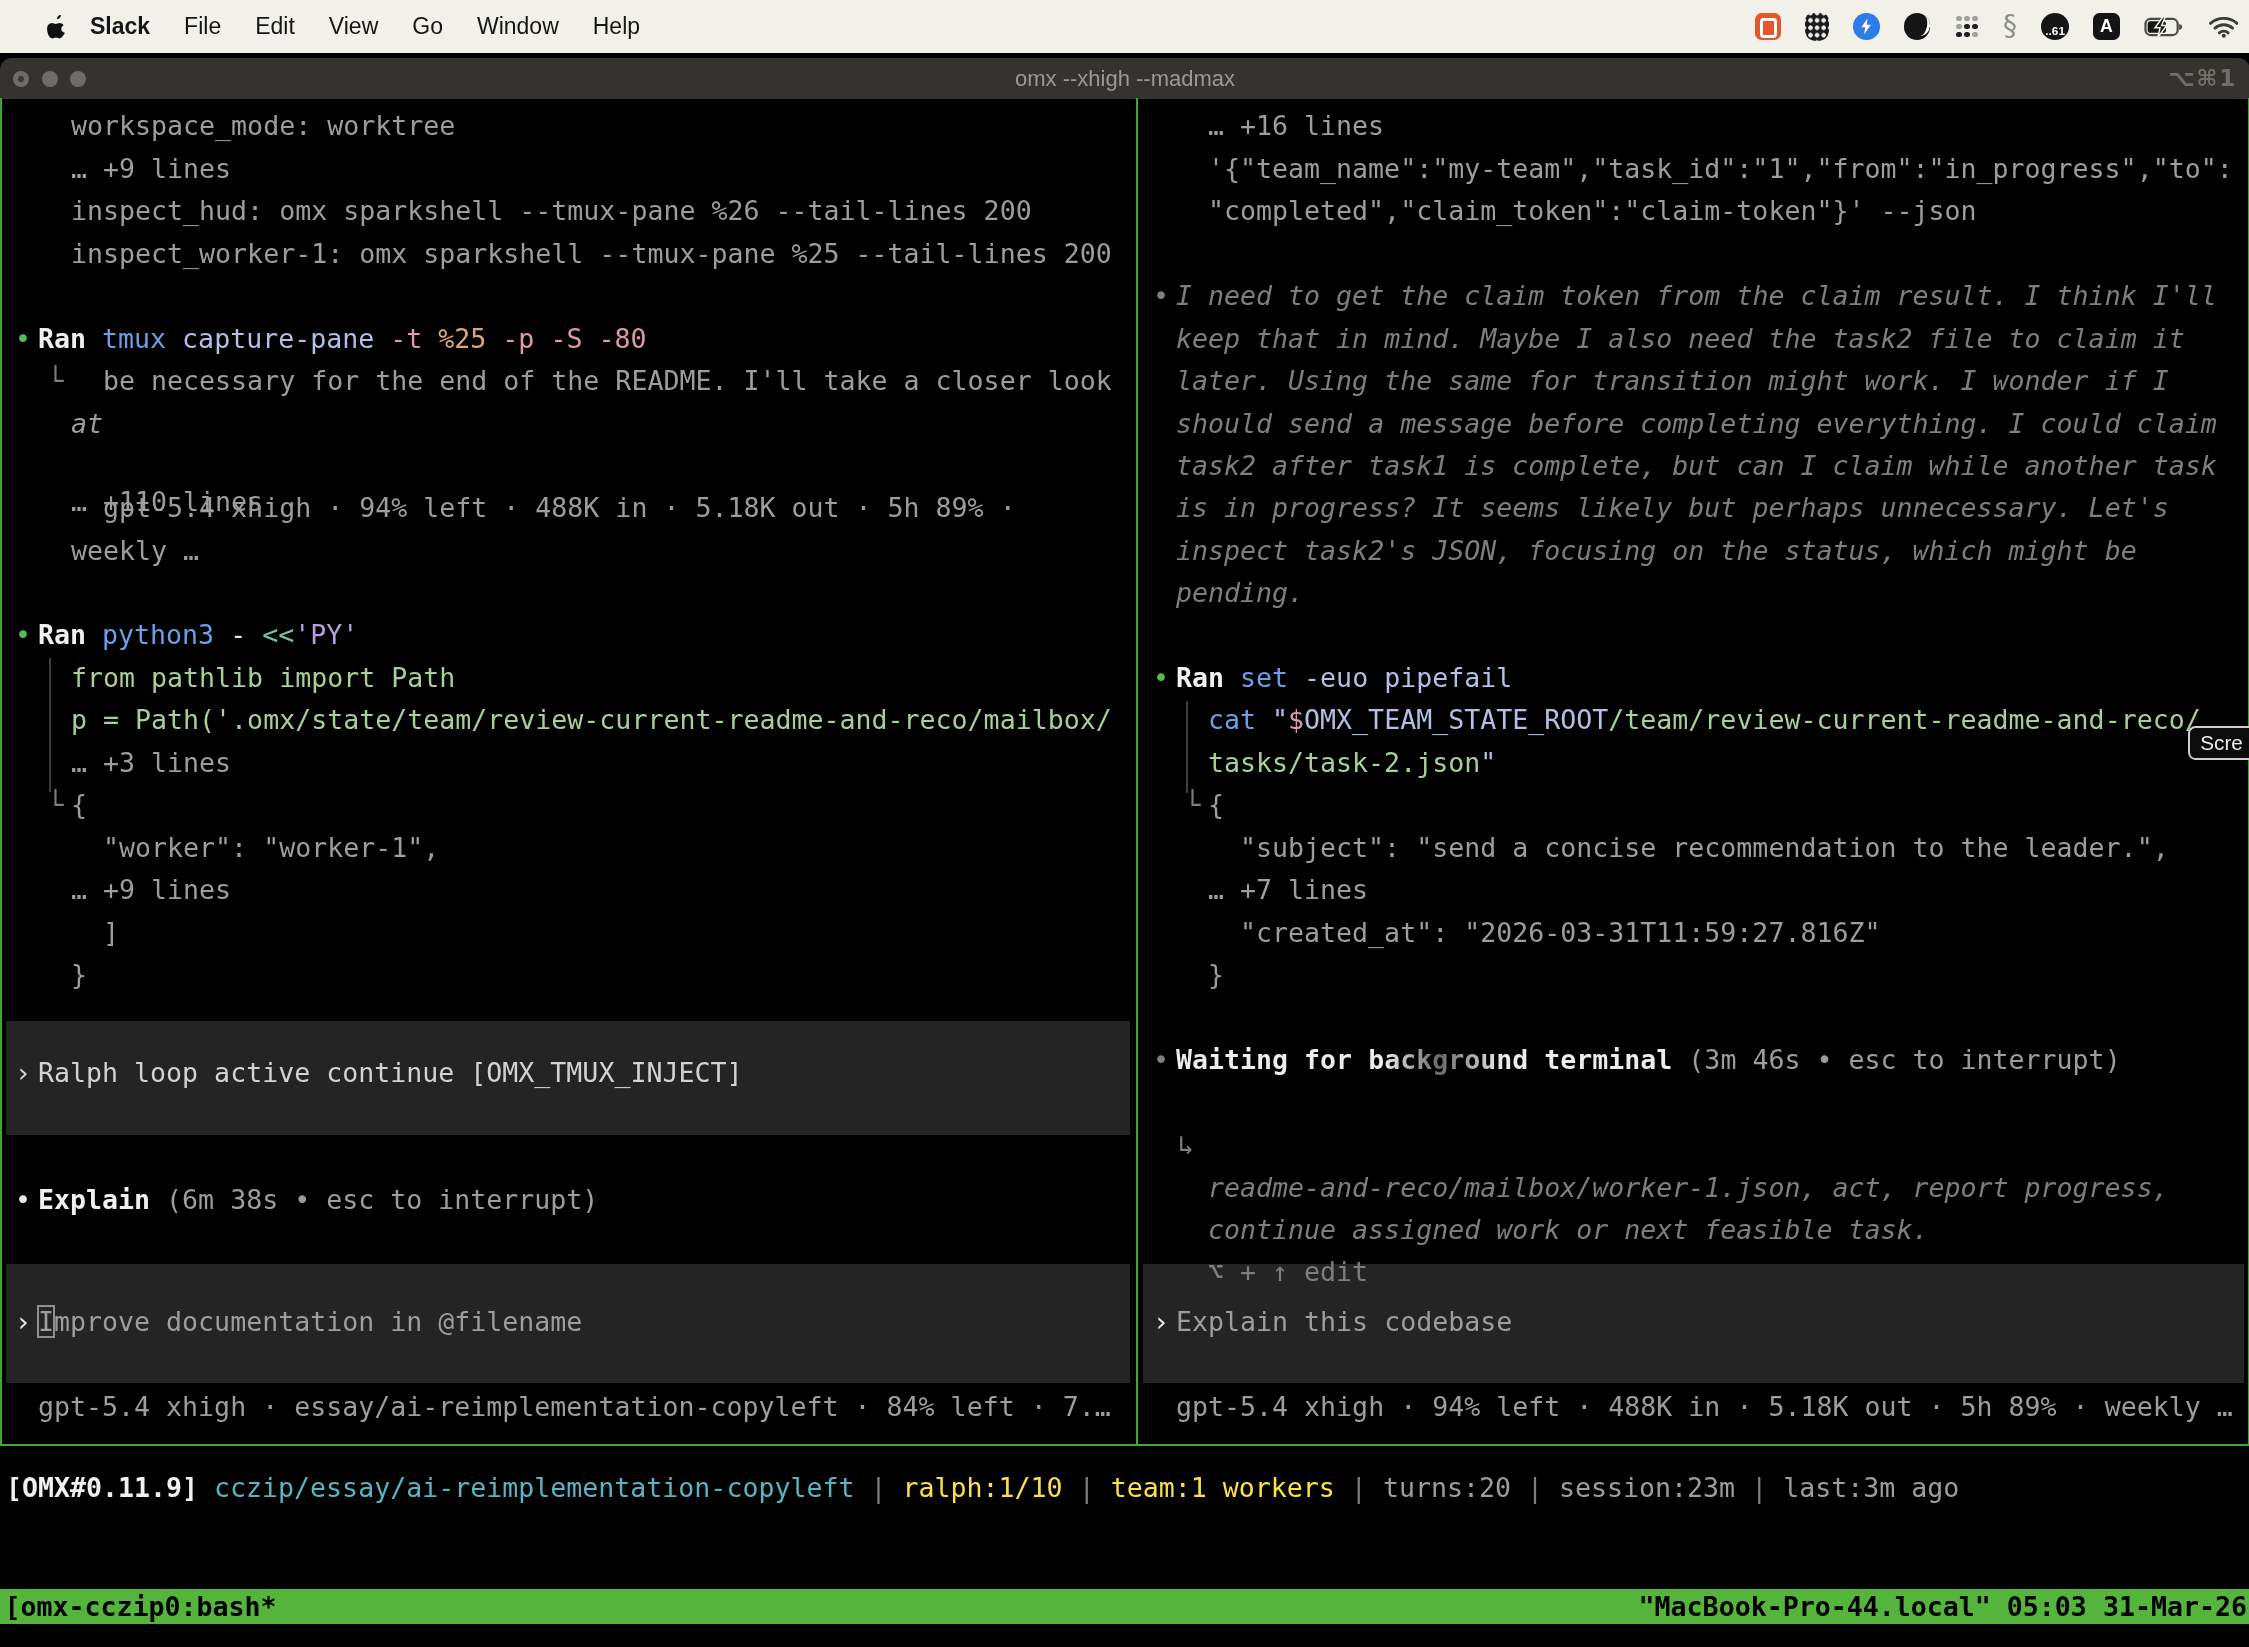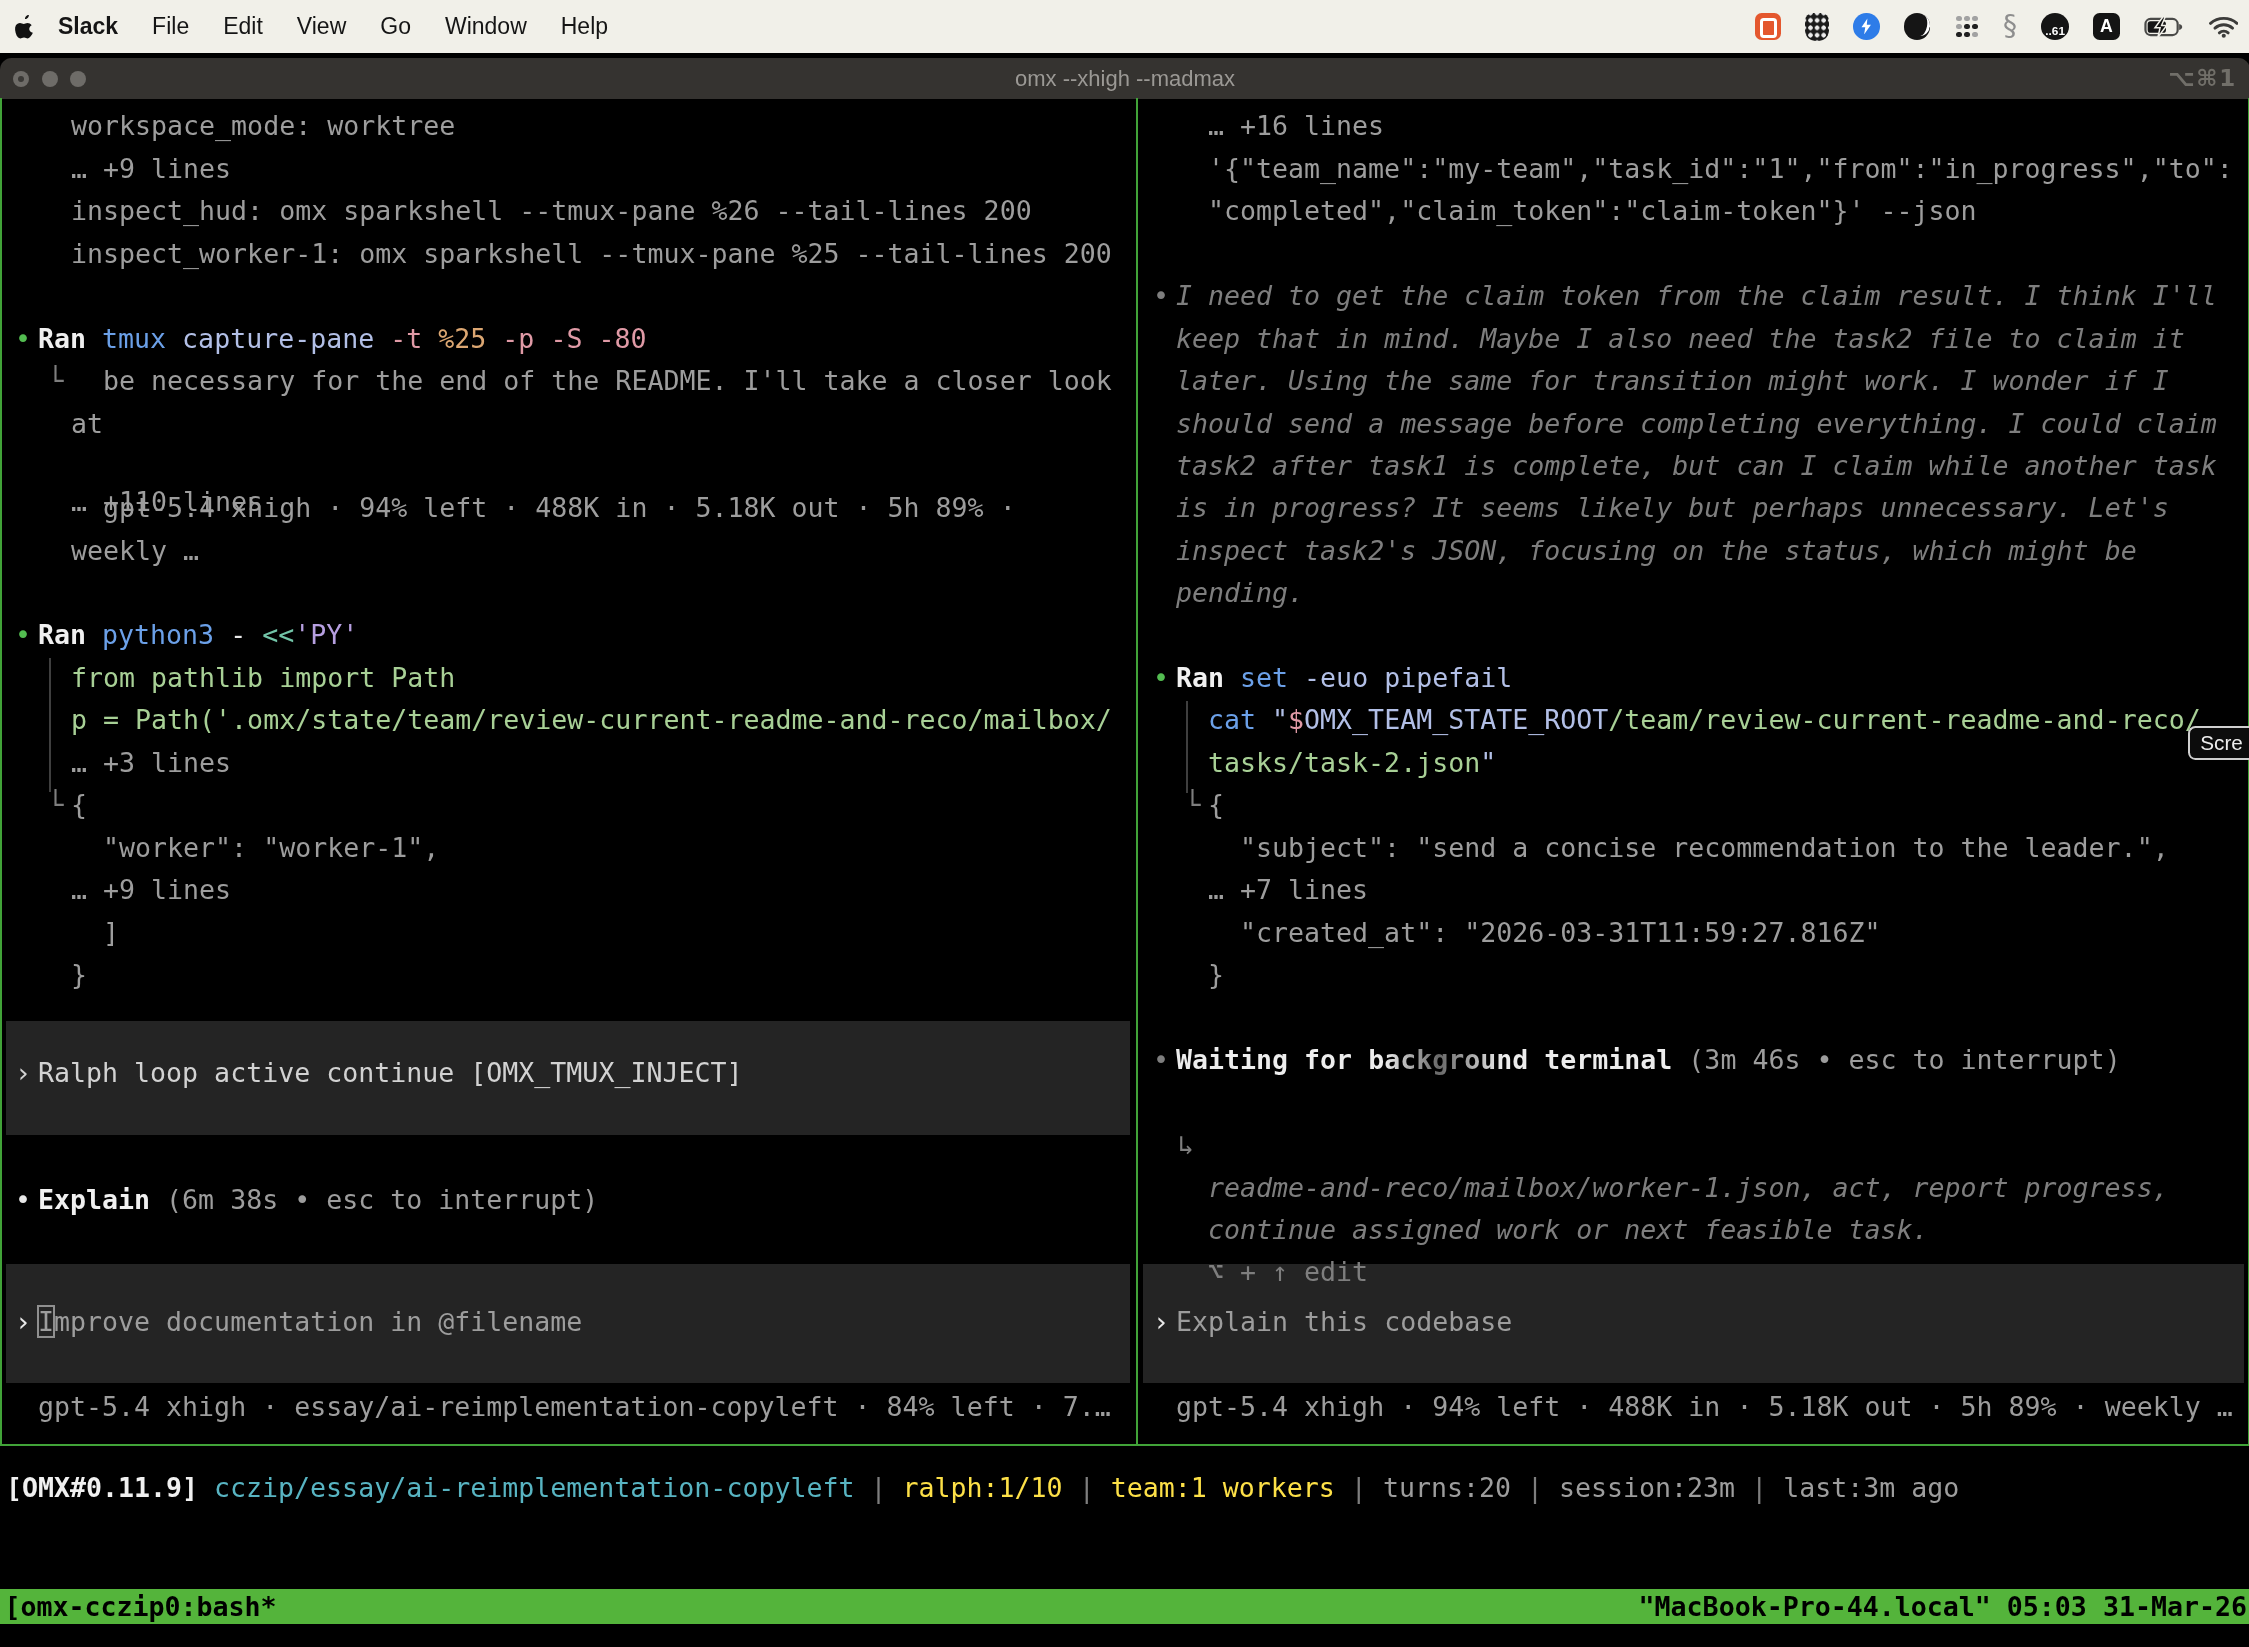--- a/index.html
+++ b/index.html
@@ -2,21 +2,21 @@
 <html style="font-size:11.8px"><head>
 <meta charset="utf-8">
 <style>
   html,body{margin:0;padding:0;}
   body{width:2250px;height:1648px;background:#000;overflow:hidden;position:relative;
        font-family:"Liberation Sans",sans-serif;}
 
   
   .menubar{position:absolute;left:0;top:0;width:2250px;height:53px;background:#f1f0e9;
            display:flex;align-items:center;color:#151515;font-size:23px;z-index:10;}
-  .menu-left{display:flex;align-items:center;padding-left:14px;}
+  .menu-left{display:flex;align-items:center;padding-left:46px;}
   .apple{margin-right:22px;display:flex;align-items:center;}
   .menu-item{padding:0 17px;}
   .menu-item.app{font-weight:bold;padding-left:0;}
   .menu-right{position:absolute;right:11.8px;top:0;height:53px;display:flex;align-items:center;gap:24px;}
   .ic{display:flex;align-items:center;justify-content:center;}
   .ic-chat{width:26.6px;height:26.6px;background:#e4572e;border-radius:6.6px;position:relative;}
   .ic-chat-in{display:block;width:11px;height:14px;border:3px solid #fff;border-radius:3.7px;margin:3px auto 0;}
   .ic-shield{width:23.6px;height:28px;background:#1b1b1b;border-radius:8px 8px 10.3px 10.3px;
              background-image:radial-gradient(#ececec 1.9px,rgba(0,0,0,0) 2.4px);
              background-size:6.6px 7.4px;background-position:2.2px 3.7px;}
@@ -176,21 +176,21 @@
   <div class="hdiv"></div>
 </div>
 
 <div class="text-layer">
     <div class="tl" style="left: 71px; top: 104px;"><span class="g">workspace_mode: worktree</span></div>
     <div class="tl" style="left: 71px; top: 147px;"><span class="g">… +9 lines</span></div>
     <div class="tl" style="left: 71px; top: 189px;"><span class="g">inspect_hud: omx sparkshell --tmux-pane %26 --tail-lines 200</span></div>
     <div class="tl" style="left: 71px; top: 232px;"><span class="g">inspect_worker-1: omx sparkshell --tmux-pane %25 --tail-lines 200</span></div>
     <div class="tl" style="left: 38px; top: 317px;"><span class="gb" style="position: absolute; left: -23px;">•</span><span class="bw">Ran </span><span class="bl">tmux </span><span class="lv">capture-pane </span><span class="pk">-t </span><span class="or">%25 </span><span class="pk">-p </span><span class="pk">-S </span><span class="pk">-80</span></div>
     <div class="tl" style="left: 71px; top: 359px;"><span class="d" style="position: absolute; left: -23.6px;">└</span><span class="g">  be necessary for the end of the README. I'll take a closer look</span></div>
-    <div class="tl" style="left: 71px; top: 402px;"><span class="g">at</span></div>
+    <div class="tl" style="left: 71px; top: 402px; font-style: italic;"><span class="g">at</span></div>
     <div class="tl" style="left: 71px; top: 444px; margin-top: 36px;"><span class="g">… +110 lines</span></div>
     <div class="tl" style="left: 71px; top: 486px;"><span class="g">  gpt-5.4 xhigh · 94% left · 488K in · 5.18K out · 5h 89% ·</span></div>
     <div class="tl" style="left: 71px; top: 529px;"><span class="g">weekly …</span></div>
     <div class="tl" style="left: 38px; top: 613px;"><span class="gb" style="position: absolute; left: -23px;">•</span><span class="bw">Ran </span><span class="bl">python3 </span><span class="w">- </span><span class="tl-teal">&lt;&lt;</span><span class="pu">'PY'</span></div>
     <div class="tl" style="left: 71px; top: 656px;"><span class="gc">from pathlib import Path</span></div>
     <div class="tl" style="left: 71px; top: 698px;"><span class="gc">p = Path('.omx/state/team/review-current-readme-and-reco/mailbox/</span></div>
     <div class="tl" style="left: 71px; top: 741px;"><span class="g">… +3 lines</span></div>
     <div class="tl" style="left: 71px; top: 783px;"><span class="d" style="position: absolute; left: -23.6px;">└</span><span class="g">{</span></div>
     <div class="tl" style="left: 71px; top: 826px;"><span class="g">  "worker": "worker-1",</span></div>
     <div class="tl" style="left: 71px; top: 868px;"><span class="g">… +9 lines</span></div>

